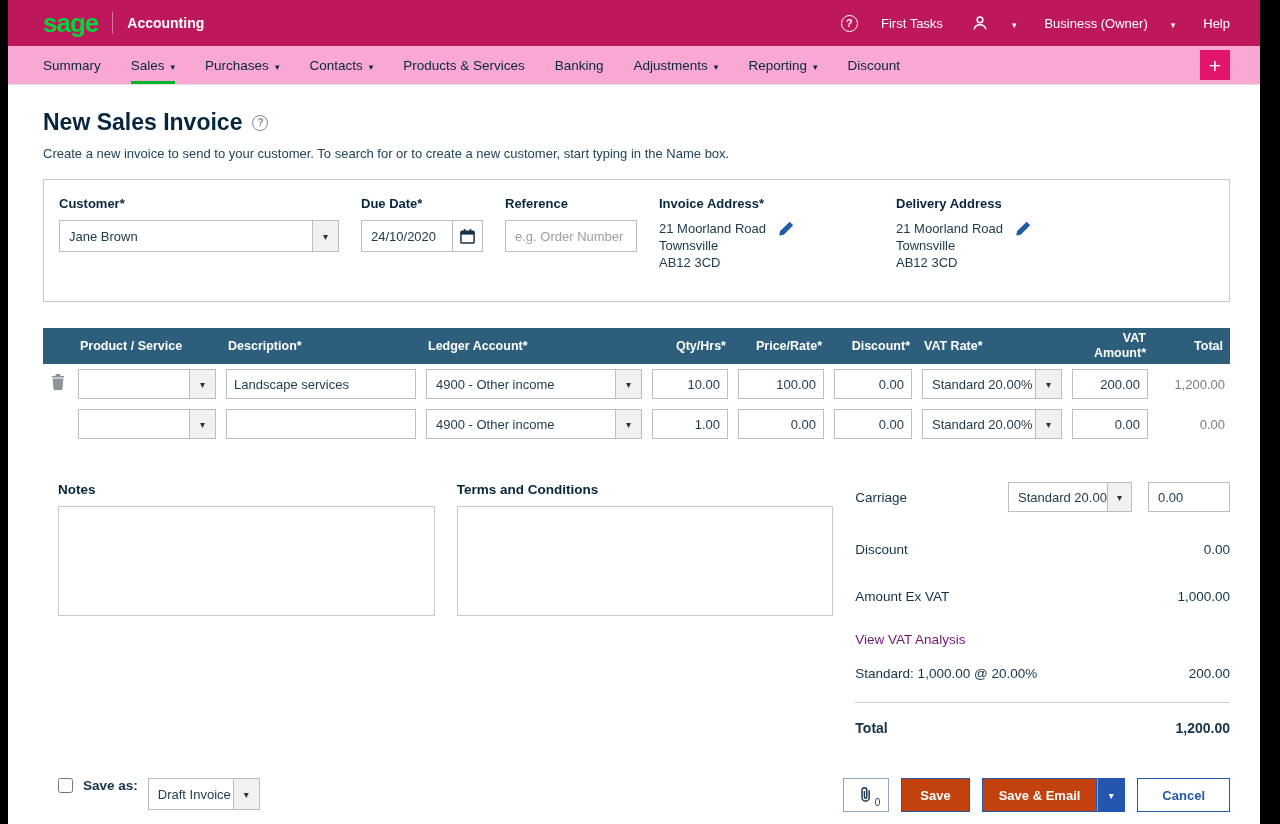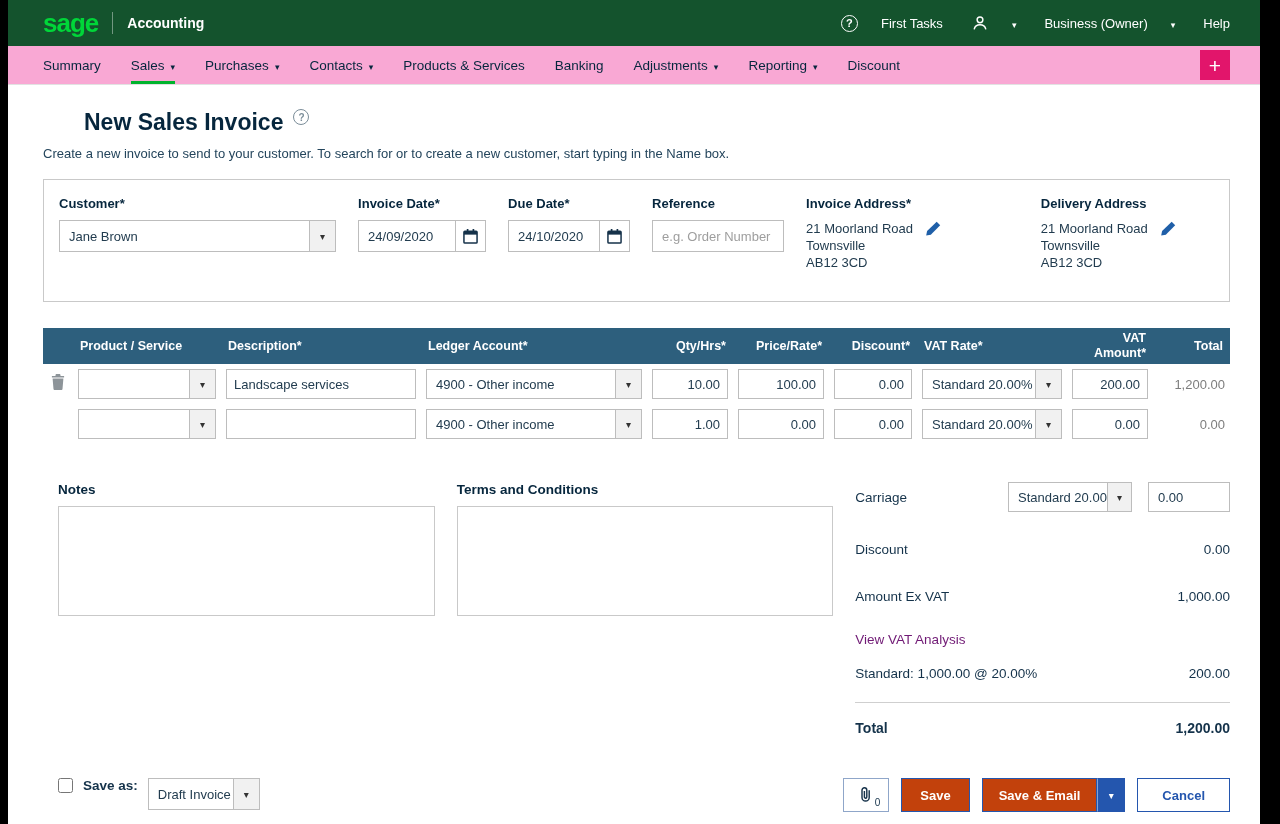--- a/index.html
+++ b/index.html
@@ -1,20 +1,20 @@
 <!DOCTYPE html>
 <html><head>
 <meta charset="utf-8">
 <style>
   * { box-sizing: border-box; }
   body { margin:0; background:#000; font-family:"Liberation Sans", sans-serif; }
   .page { width:1252px; margin-left:8px; background:#fff; min-height:824px; overflow:hidden; }
 
   
-  .topbar { height:46px; background:#14532d; display:flex; align-items:center; padding:0 30px 0 35px; color:#fff; }
+  .topbar { height:46px; background:#be185d; display:flex; align-items:center; padding:0 30px 0 35px; color:#fff; }
   .logo { color:#00d639; font-size:26px; font-weight:bold; letter-spacing:-1px; line-height:1; cursor:pointer; }
   .topbar-sep { width:1px; height:22px; background:rgba(255,255,255,.4); margin:0 14px; }
   .app-name { font-size:14px; font-weight:bold; }
   .topbar-right { margin-left:auto; display:flex; align-items:center; gap:28px; font-size:13px; }
   .topbar-item { display:flex; align-items:center; gap:23px; cursor:pointer; white-space:nowrap; }
   .caret::after { content:"▾"; font-size:9px; }
   .qicon { display:inline-flex; width:17px; height:17px; border:1.5px solid currentColor; border-radius:50%;
            align-items:center; justify-content:center; font-size:11px; font-weight:bold; }
   .qicon::after { content:"?"; }
   .qicon.muted { color:#7b8d99; width:16px; height:16px; font-size:10px; }
@@ -22,21 +22,21 @@
   
   .nav { height:39px; background:#f9a8d4; border-bottom:1px solid #e2e2e2; display:flex; align-items:center;
          padding:0 30px 0 35px; gap:30px; }
   .nav-item { font-size:13.5px; color:#06263d; display:flex; align-items:center; gap:6px; height:100%; cursor:pointer; white-space:nowrap; }
   .nav-item.active { box-shadow: inset 0 -3px 0 0 #00b32d; }
   .add-btn { margin-left:auto; width:30px; height:30px; background:#e2156b; color:#fff; font-size:21px;
              display:flex; align-items:center; justify-content:center; cursor:pointer; line-height:1; }
 
   
   .content { padding:24px 30px 26px 35px; color:#06263d; }
-  .title-row { display:flex; gap:10px;margin-left:41px; }
+  .title-row { display:flex; align-items:center; gap:10px; }
   h1 { margin:0; font-size:23px; color:#06263d; }
   .subtitle { margin-top:10px; font-size:13px; color:#24455c; }
 
   
   .panel { border:1px solid #c9c9c9; margin-top:18px; padding:16px 15px 30px; display:flex; gap:22px; }
   .field-label { display:block; font-size:13px; font-weight:bold; color:#06263d; margin-bottom:9px; white-space:nowrap; }
   .ctrl { display:flex; align-items:stretch; border:1px solid #bdbdbd; height:32px; background:#fff; }
   .ctrl .val { flex:1; display:flex; align-items:center; padding:0 9px; font-size:13px; color:#223c4f;
                white-space:nowrap; overflow:hidden; }
   .ctrl input { flex:1; min-width:0; border:none; outline:none; padding:0 9px; font-size:13px; color:#223c4f; background:transparent;
@@ -178,34 +178,20 @@
       <span class="qicon muted"></span>
     </div>
     <div class="subtitle">Create a new invoice to send to your customer. To search for or to create a new customer, start typing in the Name box.</div>
 
     <section class="panel">
       <div class="w-customer">
         <span class="field-label">Customer*</span>
         <div class="ctrl">
           <span class="val">Jane Brown</span>
           <span class="dd"></span>
-        </div>
-      </div>
-      <div class="w-date">
-        <span class="field-label">Invoice Date*</span>
-        <div class="ctrl">
-          <input value="24/09/2020" style="">
-          <span class="cal">
-            <svg width="15" height="15" viewBox="0 0 16 16">
-                <rect x="1" y="2.5" width="14" height="12.5" rx="1" fill="none" stroke="#16324a" stroke-width="1.6"></rect>
-                <rect x="1" y="2.5" width="14" height="3.5" fill="#16324a"></rect>
-                <rect x="4" y="0" width="1.8" height="3.4" fill="#16324a"></rect>
-                <rect x="10.2" y="0" width="1.8" height="3.4" fill="#16324a"></rect>
-              </svg>
-          </span>
         </div>
       </div>
       <div class="w-date2">
         <span class="field-label">Due Date*</span>
         <div class="ctrl">
           <input value="24/10/2020" style="">
           <span class="cal">
             <svg width="15" height="15" viewBox="0 0 16 16">
                 <rect x="1" y="2.5" width="14" height="12.5" rx="1" fill="none" stroke="#16324a" stroke-width="1.6"></rect>
                 <rect x="1" y="2.5" width="14" height="3.5" fill="#16324a"></rect>

